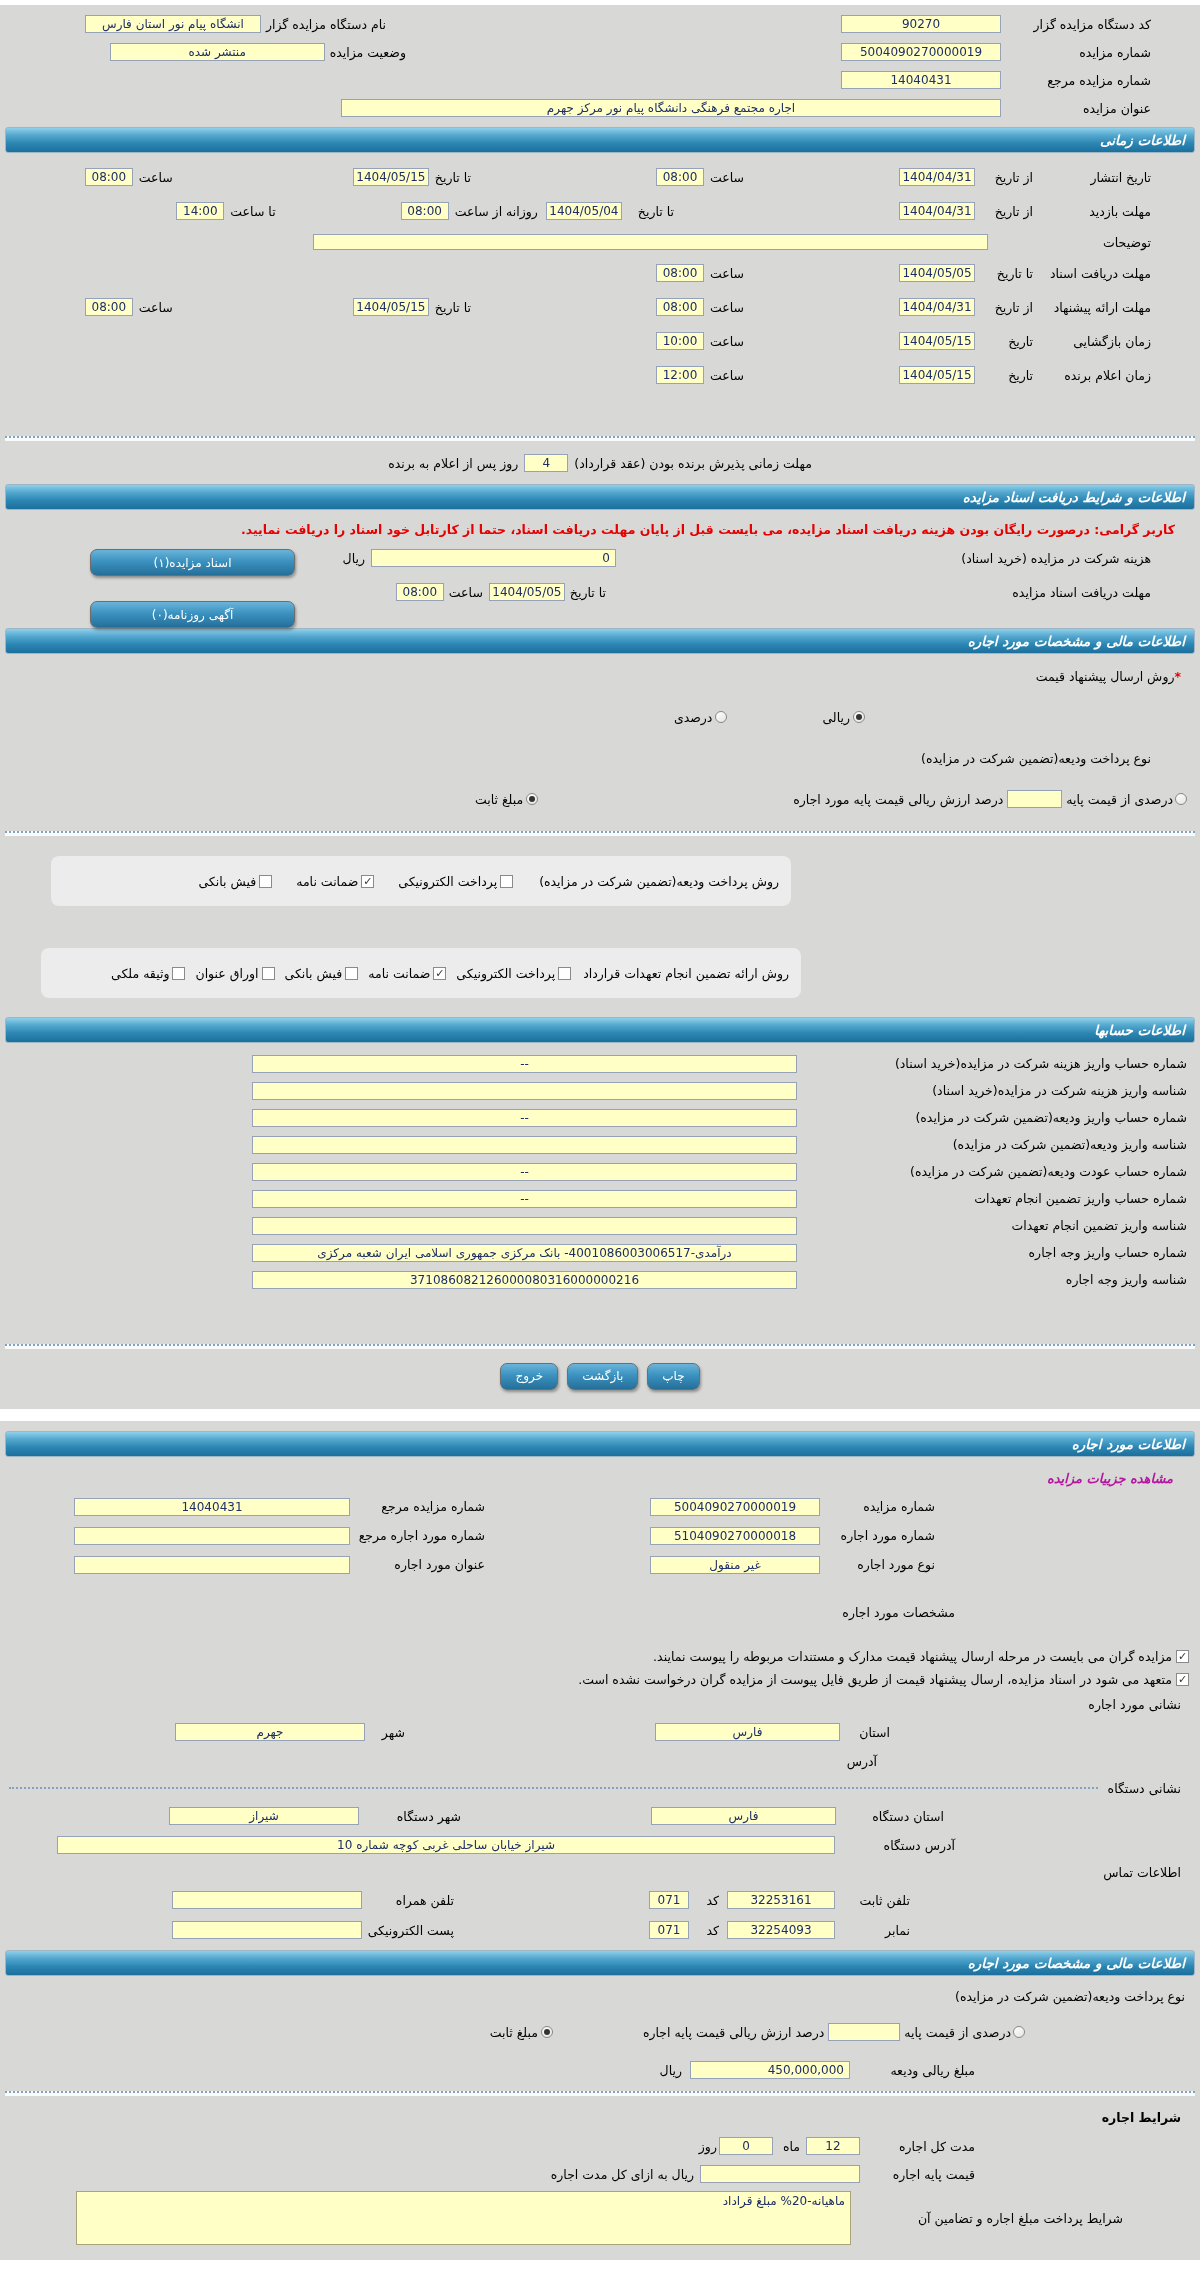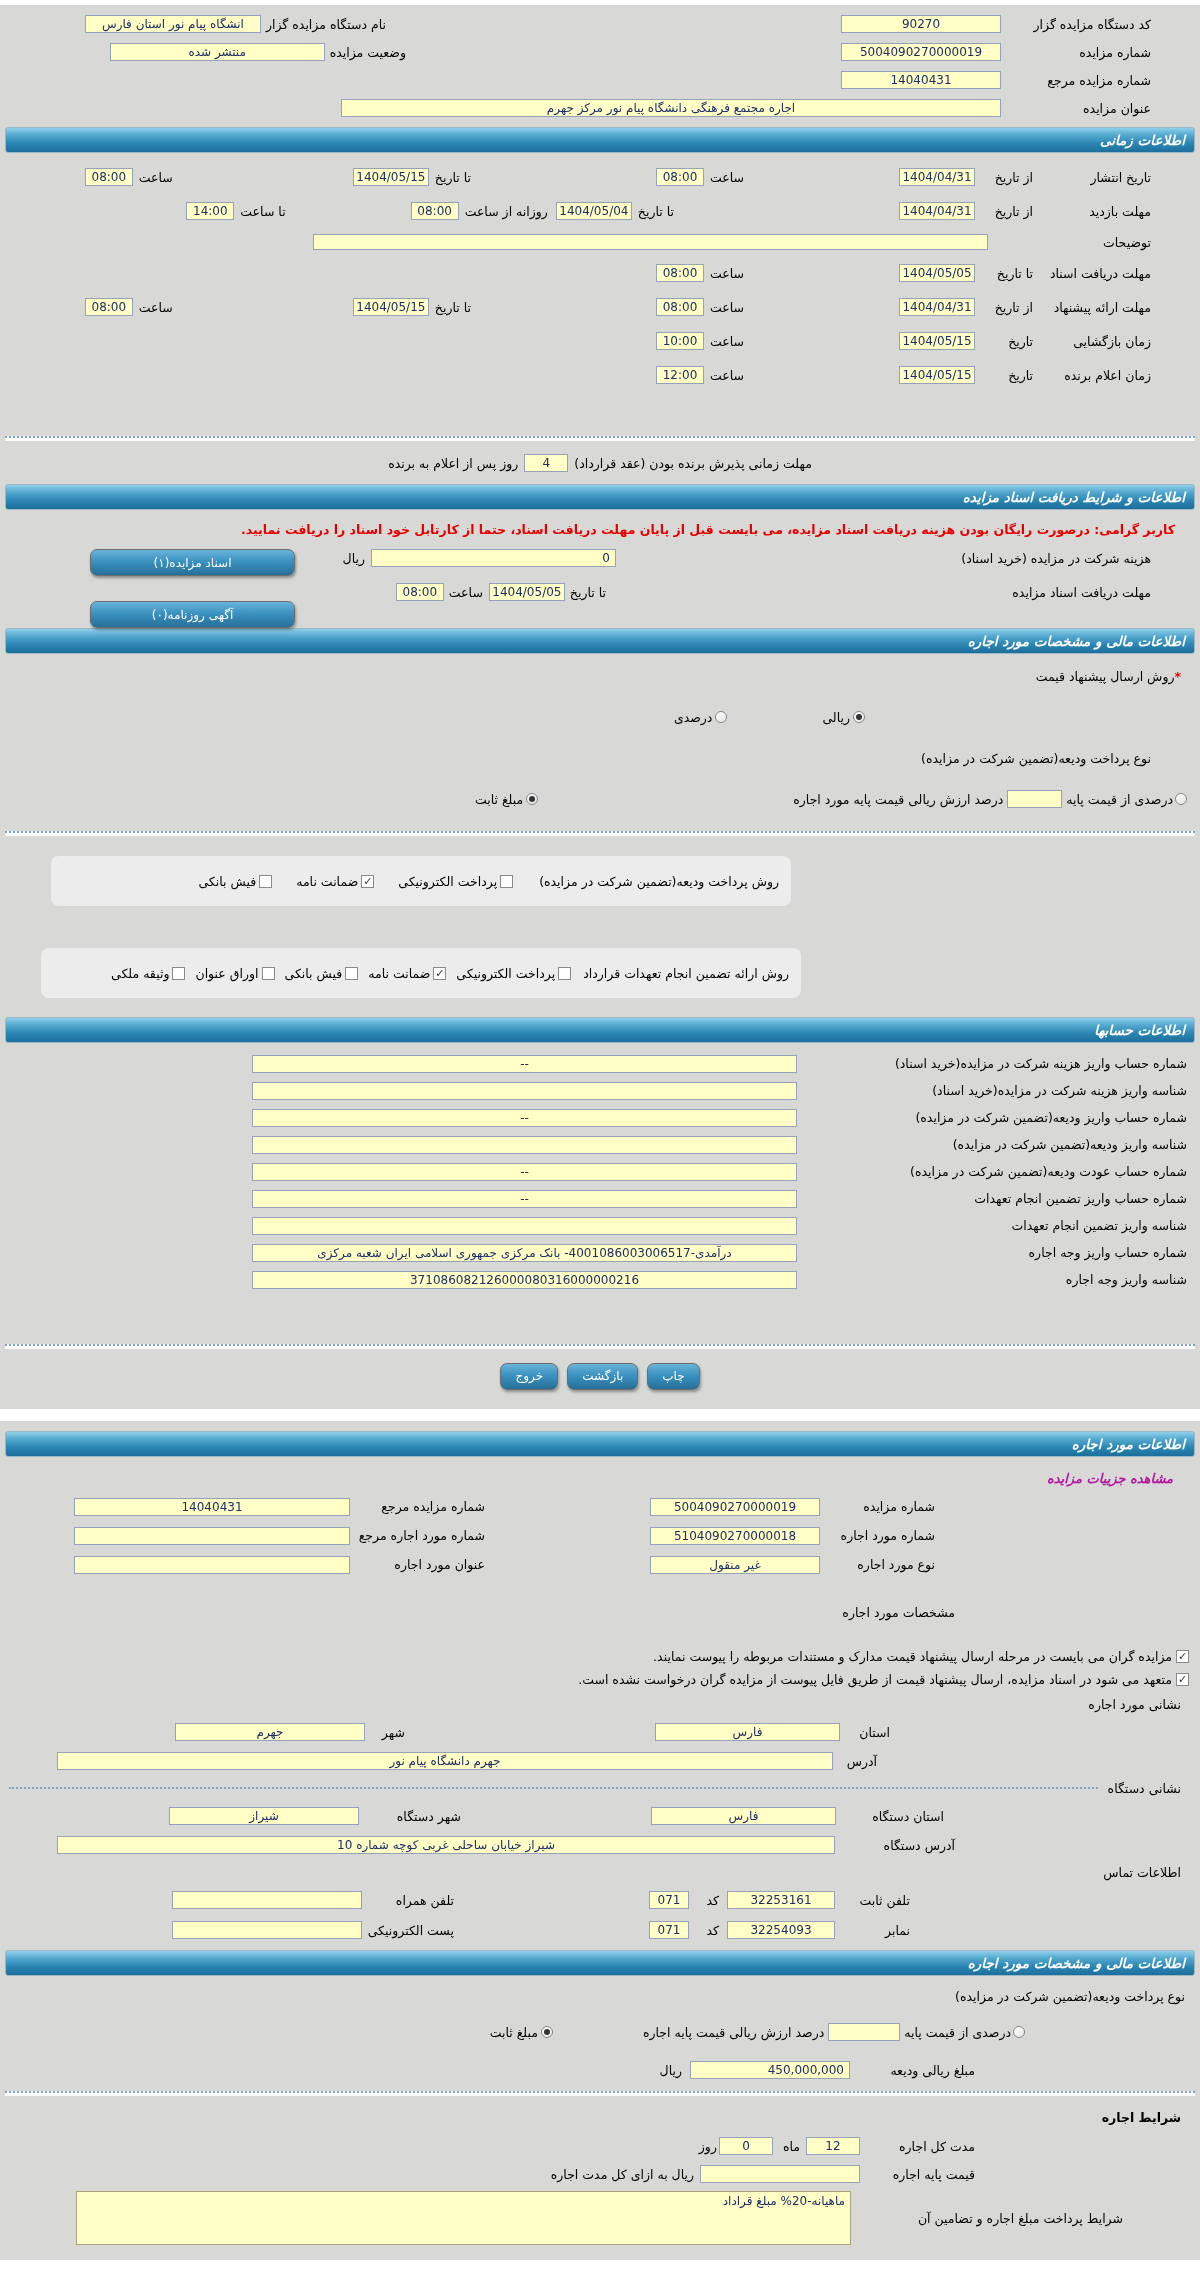--- a/index.html
+++ b/index.html
@@ -94,21 +94,21 @@
       <span class="fld" style="width:48px;margin-right:6px">08:00</span>
     </div>
 
     <div class="row" style="min-height:34px">
       <span class="sp" style="width:44px"></span>
       <span class="lbl" style="width:118px">مهلت بازدید</span>
       <span class="lbl" style="width:58px">از تاریخ</span>
       <span class="fld" style="width:76px">1404/04/31</span>
       <span class="sp" style="width:225px"></span>
       <span class="lbl">تا تاریخ</span>
-      <span class="fld" style="width:76px;margin-right:6px">1404/05/04</span>
+      <span class="fld" style="width:76px;margin-right:16px">1404/05/04</span>
       <span class="sp" style="width:8px"></span>
       <span class="lbl">روزانه از ساعت</span>
       <span class="fld" style="width:48px;margin-right:6px">08:00</span>
       <span class="sp" style="width:125px"></span>
       <span class="lbl">تا ساعت</span>
       <span class="fld" style="width:48px;margin-right:6px">14:00</span>
     </div>
 
     <div class="row" style="min-height:28px">
       <span class="sp" style="width:44px"></span>
@@ -408,21 +408,20 @@
       <span class="sp" style="width:305px"></span>
       <span class="lbl" style="width:50px">استان</span>
       <span class="fld" style="width:185px">فارس</span>
       <span class="sp" style="width:250px"></span>
       <span class="lbl" style="width:40px">شهر</span>
       <span class="fld" style="width:190px">جهرم</span>
     </div>
     <div class="row" style="min-height:28px">
       <span class="sp" style="width:318px"></span>
       <span class="lbl" style="width:44px">آدرس</span>
-      <span class="fld" style="width:776px">جهرم دانشگاه پیام نور</span>
     </div>
 
     <div class="row" style="min-height:26px">
       <span class="sp" style="width:14px"></span>
       <span class="lbl">نشانی دستگاه</span>
       <span class="dotfill"></span>
     </div>
     <div class="row" style="min-height:30px">
       <span class="sp" style="width:251px"></span>
       <span class="lbl" style="width:108px">استان دستگاه</span>

